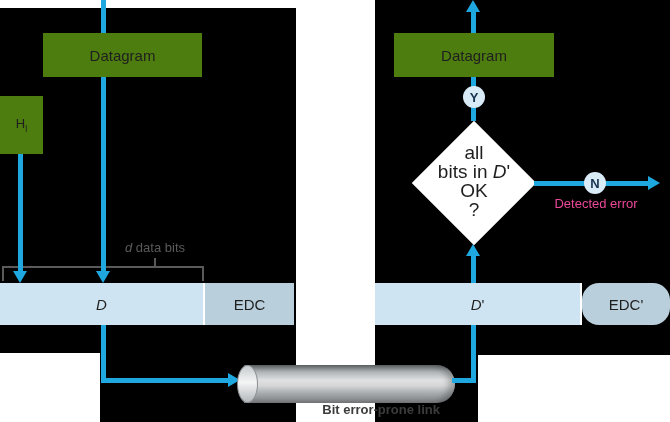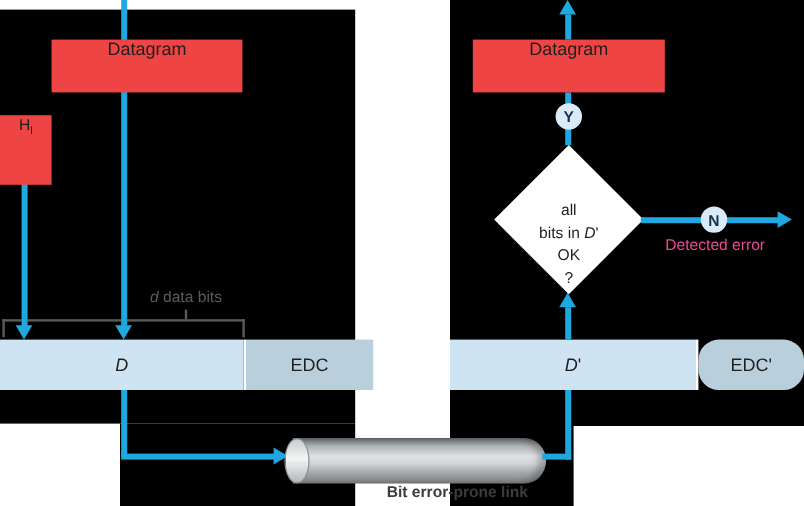--- a/index.html
+++ b/index.html
@@ -3,41 +3,41 @@
 <meta charset="utf-8">
 <style>
   html,body{margin:0;padding:0;background:#fff;}
   .stage{
     position:relative;width:670px;height:422px;overflow:hidden;background:#fff;
     font-family:"Liberation Sans",sans-serif;color:#1f1f1f;
   }
   .abs{position:absolute;}
   .panel{position:absolute;background:#000;}
   .bluebox{
-    position:absolute;background:#ef4444;display:flex;justify-content:center;
+    position:absolute;background:#4d7c0f;display:flex;align-items:center;justify-content:center;
     font-size:15px;color:#1f1f1f;
   }
   .seg{position:absolute;top:0;height:42px;display:flex;align-items:center;justify-content:center;font-size:15px;}
   .seg-d{background:#cfe4f2;}
   .seg-edc{background:#b9cfdc;}
   .seg-div{background:#fff;}
   .line{position:absolute;background:#1fa8e0;}
   .ah{position:absolute;width:0;height:0;}
   .ah-down{border-left:7px solid transparent;border-right:7px solid transparent;border-top:12px solid #1fa8e0;}
   .ah-up{border-left:7px solid transparent;border-right:7px solid transparent;border-bottom:12px solid #1fa8e0;}
   .ah-right{border-top:7px solid transparent;border-bottom:7px solid transparent;border-left:12px solid #1fa8e0;}
   .gray{background:#5a5a5a;}
   .glabel{position:absolute;color:#5a5a5a;font-size:13px;text-align:center;}
   .diamond{
     position:absolute;left:430px;top:139px;width:88px;height:88px;background:#fff;
     transform:rotate(45deg);
   }
   .diamond-text{
     position:absolute;left:414px;top:143px;width:120px;text-align:center;
-    font-size:13px;line-height:19px;color:#1f1f1f;margin-top:22px;
+    font-size:19px;line-height:19px;color:#1f1f1f;
   }
   .circle{
     position:absolute;width:22px;height:22px;border-radius:50%;background:#d9ebf7;
     display:flex;align-items:center;justify-content:center;
     font-size:13px;font-weight:bold;color:#16324f;
   }
   .cyl-body{
     position:absolute;left:244px;top:365px;width:211px;height:38px;
     background:linear-gradient(to bottom,#63686b 0%,#aeb3b6 18%,#dfe1e2 40%,#d3d5d6 55%,#a6aaad 75%,#7d8184 100%);
     border-radius:0 18px 18px 0 / 0 19px 19px 0;
@@ -81,21 +81,21 @@
     </div>
   <div class="bluebox" style="left:0;top:96px;width:43px;height:58px;font-size:13px;">
       <span><span>H</span><sub class="hsub">l</sub></span>
     </div>
 
   <div class="abs" style="left:0;top:283px;width:296px;height:42px;">
     <div class="seg seg-d" style="left:0;width:203px;">
         <span class="bar-text-italic">D</span>
       </div>
     <div class="seg seg-div" style="left:203px;width:2px;"></div>
-    <div class="seg seg-edc" style="left:205px;width:106px;">
+    <div class="seg seg-edc" style="left:205px;width:89px;">
         <span>EDC</span>
       </div>
   </div>
 
   <div class="line" style="left:101px;top:325px;width:5px;height:56px;"></div>
   <div class="line" style="left:101px;top:378px;width:128px;height:5px;"></div>
   <div class="ah ah-right" style="left:228px;top:373px;"></div>
 
   <div class="cyl-body"></div>
   <div class="cyl-cap"></div>

